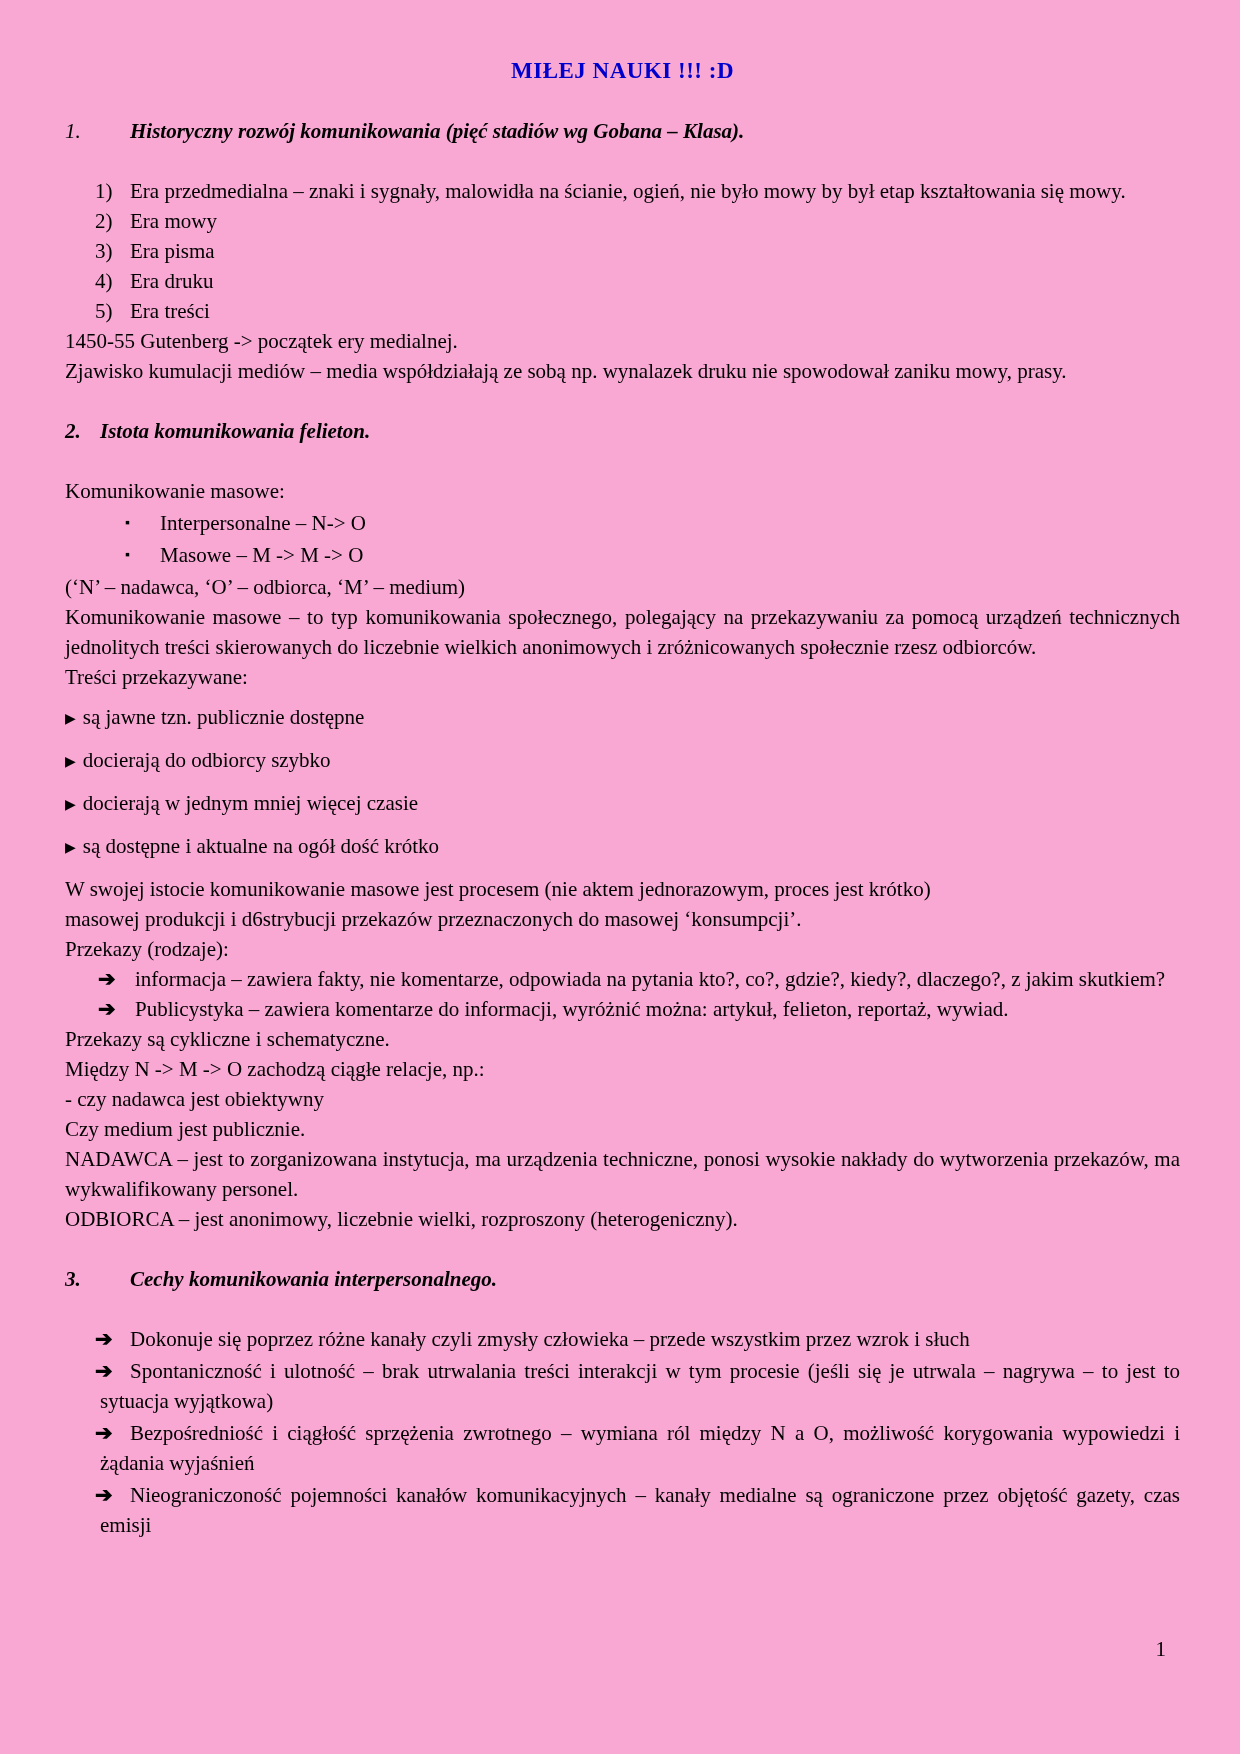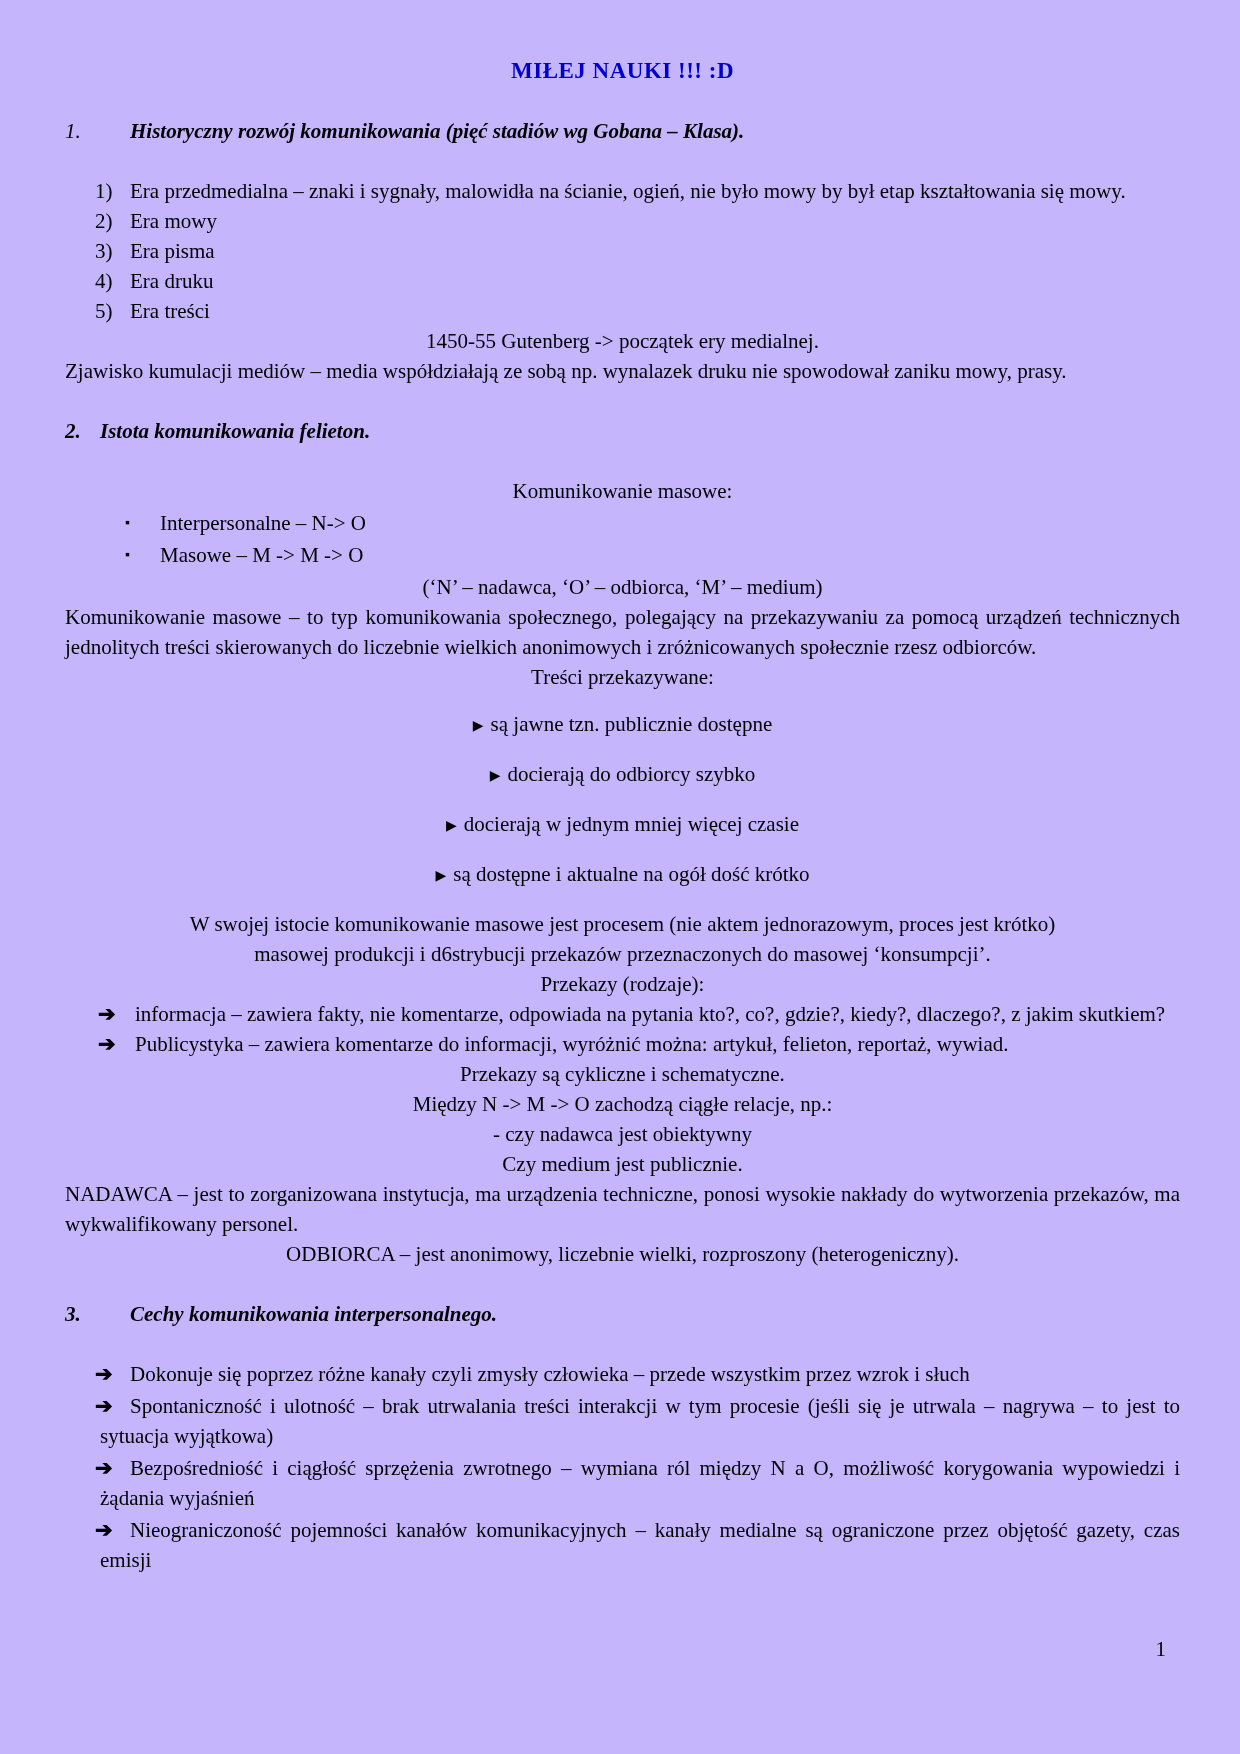--- a/index.html
+++ b/index.html
@@ -1,21 +1,21 @@
 <!DOCTYPE html>
 <html><head>
 <meta charset="utf-8">
 <style>
   html,body { margin:0; padding:0; background:#e8e8e8; }
   .page {
     position: relative;
     width: 1240px;
     height: 1754px;
     margin: 0 auto;
-    background: #c4b5fd;
+    background: #f9a8d4;
     font-family: "Liberation Serif", "DejaVu Serif", serif;
     color: #000000;
     font-size: 21px;
     line-height: 30px;
     box-sizing: border-box;
     padding: 56px 60px 0 65px;
     overflow: hidden;
   }
   .title {
     text-align: center;
@@ -23,30 +23,30 @@
     font-size: 23px;
     letter-spacing: .5px;
     margin-bottom: 30px;
   }
   .h { font-weight: bold; margin: 30px 0; font-style: italic; }
   .hnum { display: inline-block; }
   .hnum.w65 { width: 65px; }
   .hnum.w35 { width: 35px; }
   .hnum.reg { font-weight: normal; }
 
-  .para { text-align: center; }
+  .para { text-align: left; }
   .para.just { text-align: justify; }
 
   .ni { position: relative; padding-left: 35px; text-indent: 30px; text-align: justify; }
   .ni .mk { position: absolute; left: 0; top: 0; }
 
   .sq { position: relative; padding-left: 95px; margin: 2px 0; }
   .sq .mk { position: absolute; left: 60px; top: 0; font-size: 14px; }
 
-  .tri { margin: 17px 0; text-align: center; }
+  .tri { margin: 10px 0; }
   .tri .mk { font-size: 14px; margin-right: 7px; display: inline-block; transform: translateY(-1px); }
 
   .arr-ind { position: relative; padding-left: 70px; text-align: justify; }
   .arr-ind .mk { position: absolute; left: 33px; top: 0; font-weight: bold; }
 
   .arr-flush { position: relative; padding-left: 35px; text-indent: 30px; text-align: justify; margin: 2px 0; }
   .arr-flush .mk { position: absolute; left: 0; top: 0; font-weight: bold; }
 
   .pagenum { position: absolute; right: 74px; top: 1634px; }
 </style>

